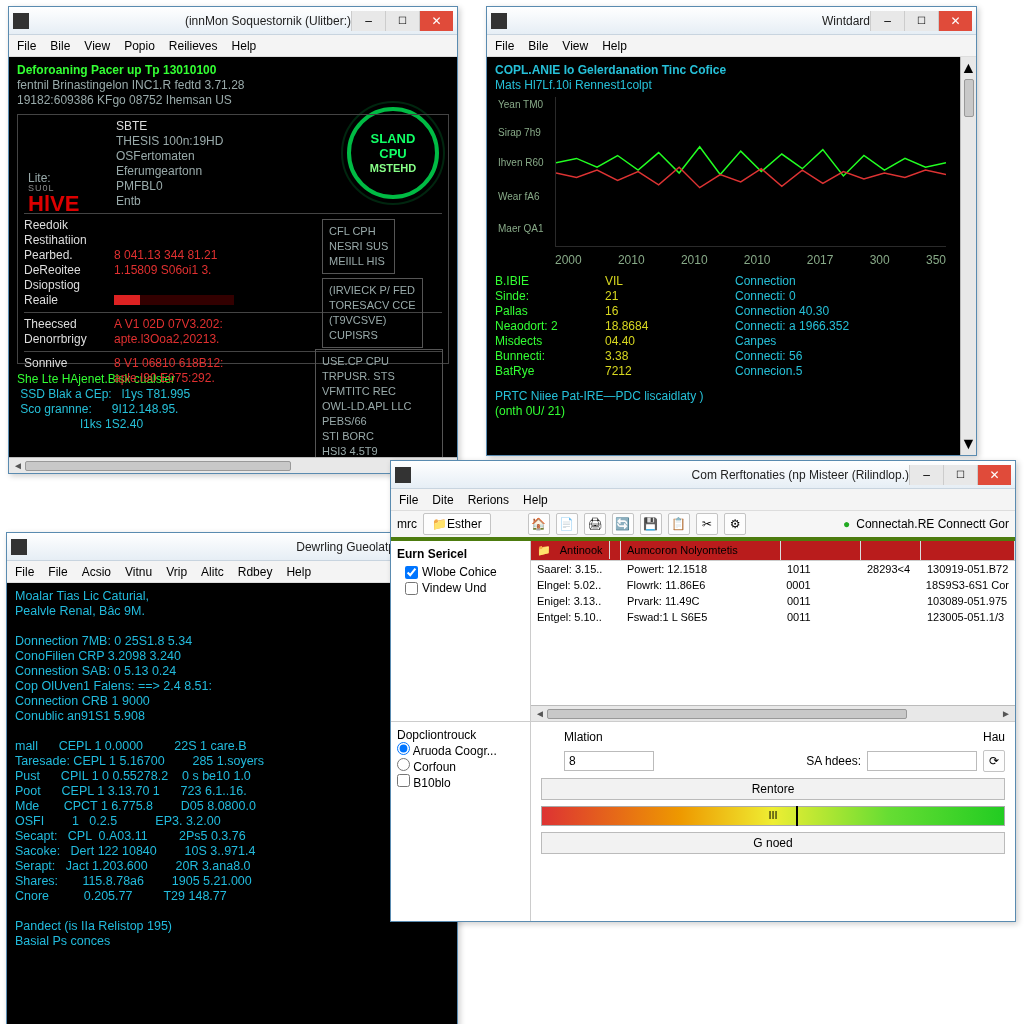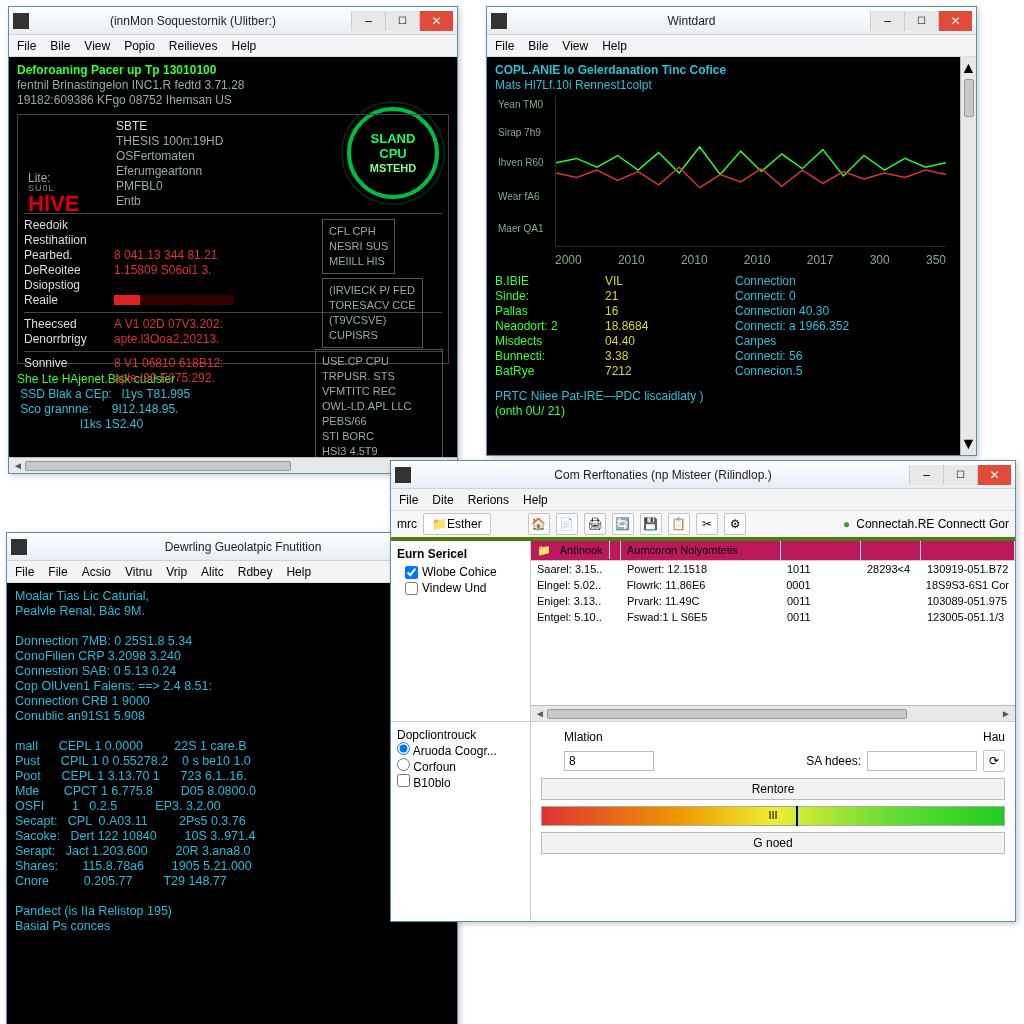--- a/index.html
+++ b/index.html
@@ -2,21 +2,21 @@
 <html><head>
 <meta charset="utf-8">
 <style>
   * { box-sizing: border-box; margin: 0; padding: 0; font-family: "Segoe UI", Tahoma, sans-serif; }
   body { width: 1024px; height: 1024px; background: #fff; position: relative; overflow: hidden; }
 
   
   .win { position: absolute; background: #fff; border: 1px solid #5a8bb0; box-shadow: 2px 2px 6px rgba(0,0,0,.2); }
   .titlebar { height: 28px; background: linear-gradient(#fff,#e6eef5); display: flex; align-items: center; padding: 0 4px; border-bottom: 1px solid #c8d4df; font-size: 12px; color: #222; }
   .titlebar .wicon { width: 16px; height: 16px; margin-right: 6px; background: #333; display: inline-block; }
-  .titlebar .title { flex: 1; text-align: center; }
+  .titlebar .title { flex: 1; text-align: right; }
   .winbtns { display: flex; gap: 0; }
   .winbtn { width: 34px; height: 20px; border: none; background: #e8e8e8; font-size: 12px; line-height: 18px; text-align: center; cursor: pointer; border-left:1px solid #ccc; }
   .winbtn.min::before { content:"–"; }
   .winbtn.max::before { content:"☐"; font-size:10px; }
   .winbtn.close { background:#e04b3a; color:#fff; }
   .winbtn.close::before { content:"✕"; }
 
   .menubar { height: 22px; background: #f4f4f4; display: flex; align-items: center; gap: 14px; padding: 0 8px; font-size: 12px; border-bottom: 1px solid #ddd; }
   .menubar span { cursor: pointer; }
 
@@ -54,21 +54,21 @@
 
   
   #win4 { left:390px; top:460px; width:626px; background:#f0f0f0;}
   #win4 .toolbar{ height:30px; background:#f6f6f6; border-bottom:4px solid #4d7c0f; display:flex; align-items:center; gap:6px; padding:0 6px; font-size:12px;}
   .tbtn{ width:22px; height:22px; border:1px solid #c4c4c4; background:#fdfdfd; border-radius:2px; display:flex; align-items:center; justify-content:center; font-size:12px; cursor:pointer;}
   #win4 .content{ display:flex; height:180px;}
   .treepane{ width:140px; border-right:1px solid #ccc; background:#fff; font-size:12px; padding:6px;}
   .treepane .hdr{font-weight:600; margin-bottom:4px;}
   .treepane label{display:flex;align-items:center;gap:4px; margin:2px 0 2px 8px;}
   .listpane{ flex:1; background:#fff; font-size:11px; overflow:hidden; position:relative;}
-  .listhdr{display:flex; background:#be185d; border-bottom:1px solid #ccc; font-size:11px;}
+  .listhdr{display:flex; background:#b91c1c; border-bottom:1px solid #ccc; font-size:11px;}
   .listhdr span{padding:3px 6px; border-right:1px solid #ddd; white-space:nowrap;}
   .row{display:flex; padding:1px 0;}
   .row span{padding:1px 6px; white-space:nowrap;}
   .lower{ display:flex; border-top:1px solid #ccc; height:200px;}
   .optpane{width:140px; border-right:1px solid #ccc; background:#fff; font-size:12px; padding:6px;}
   .mainpane{flex:1; background:#fff; padding:8px 10px; font-size:12px;}
   .fieldrow{display:flex; align-items:center; gap:6px; margin-bottom:6px;margin-left:23px;}
   .fieldrow input[type=text]{flex:1; height:20px; border:1px solid #bbb; padding:0 4px; font-size:12px;}
   .bigbtn{ display:block; width:100%; height:22px; background:#f2f2f2; border:1px solid #bbb; margin-bottom:6px; font-size:12px; cursor:pointer;}
   .gradbar{ height:20px; border:1px solid #aaa; background:linear-gradient(90deg,#d33 0%,#e90 30%,#ee3 50%,#6d3 75%,#2c2 100%); position:relative; margin-bottom:6px;}
@@ -294,20 +294,21 @@
         <div>Donnection 7MB: 0 25S1.8 5.34</div>
         <div>ConoFilien CRP  3.2098   3.240</div>
         <div>Connestion SAB: 0 5.13   0.24</div>
         <div>Cop OlUven1 Falens: ==&gt; 2.4 8.51:</div>
         <div>Connection CRB   1 9000</div>
         <div>Conublic an91S1   5.908</div>
       </div>
     <div>&nbsp;</div>
     <div id="w3tbl">
         <div style="white-space: pre;">mall      CEPL 1 0.0000         22S 1 care.B</div>
+        <div style="white-space: pre;">Taresade: CEPL 1 5.16700        285 1.soyers</div>
         <div style="white-space: pre;">Pust      CPIL 1 0 0.55278.2    0 s be10 1.0</div>
         <div style="white-space: pre;">Poot      CEPL 1 3.13.70 1      723 6.1..16.</div>
         <div style="white-space: pre;">Mde       CPCT 1 6.775.8        D05 8.0800.0</div>
         <div style="white-space: pre;">OSFI        1   0.2.5           EP3. 3.2.00</div>
         <div style="white-space: pre;">Secapt:   CPL  0.A03.11         2Ps5 0.3.76</div>
         <div style="white-space: pre;">Sacoke:   Dert 122 10840        10S 3..971.4</div>
         <div style="white-space: pre;">Serapt:   Jact 1.203.600        20R 3.ana8.0</div>
         <div style="white-space: pre;">Shares:       115.8.78a6        1905 5.21.000</div>
         <div style="white-space: pre;">Cnore          0.205.77         T29 148.77</div>
       </div>

